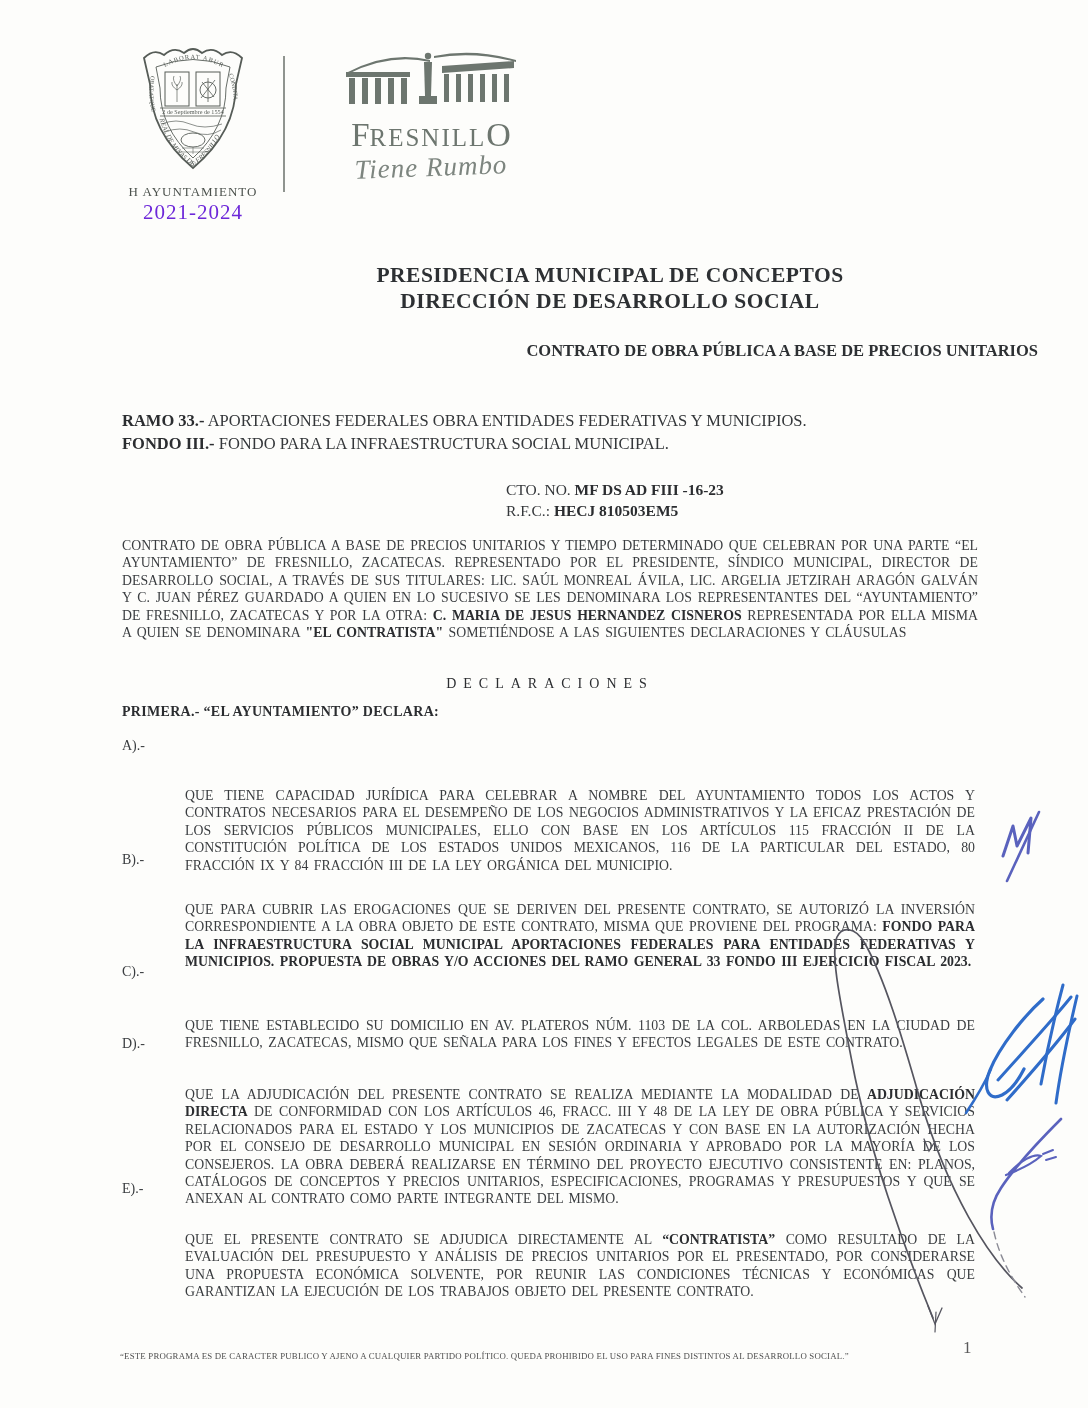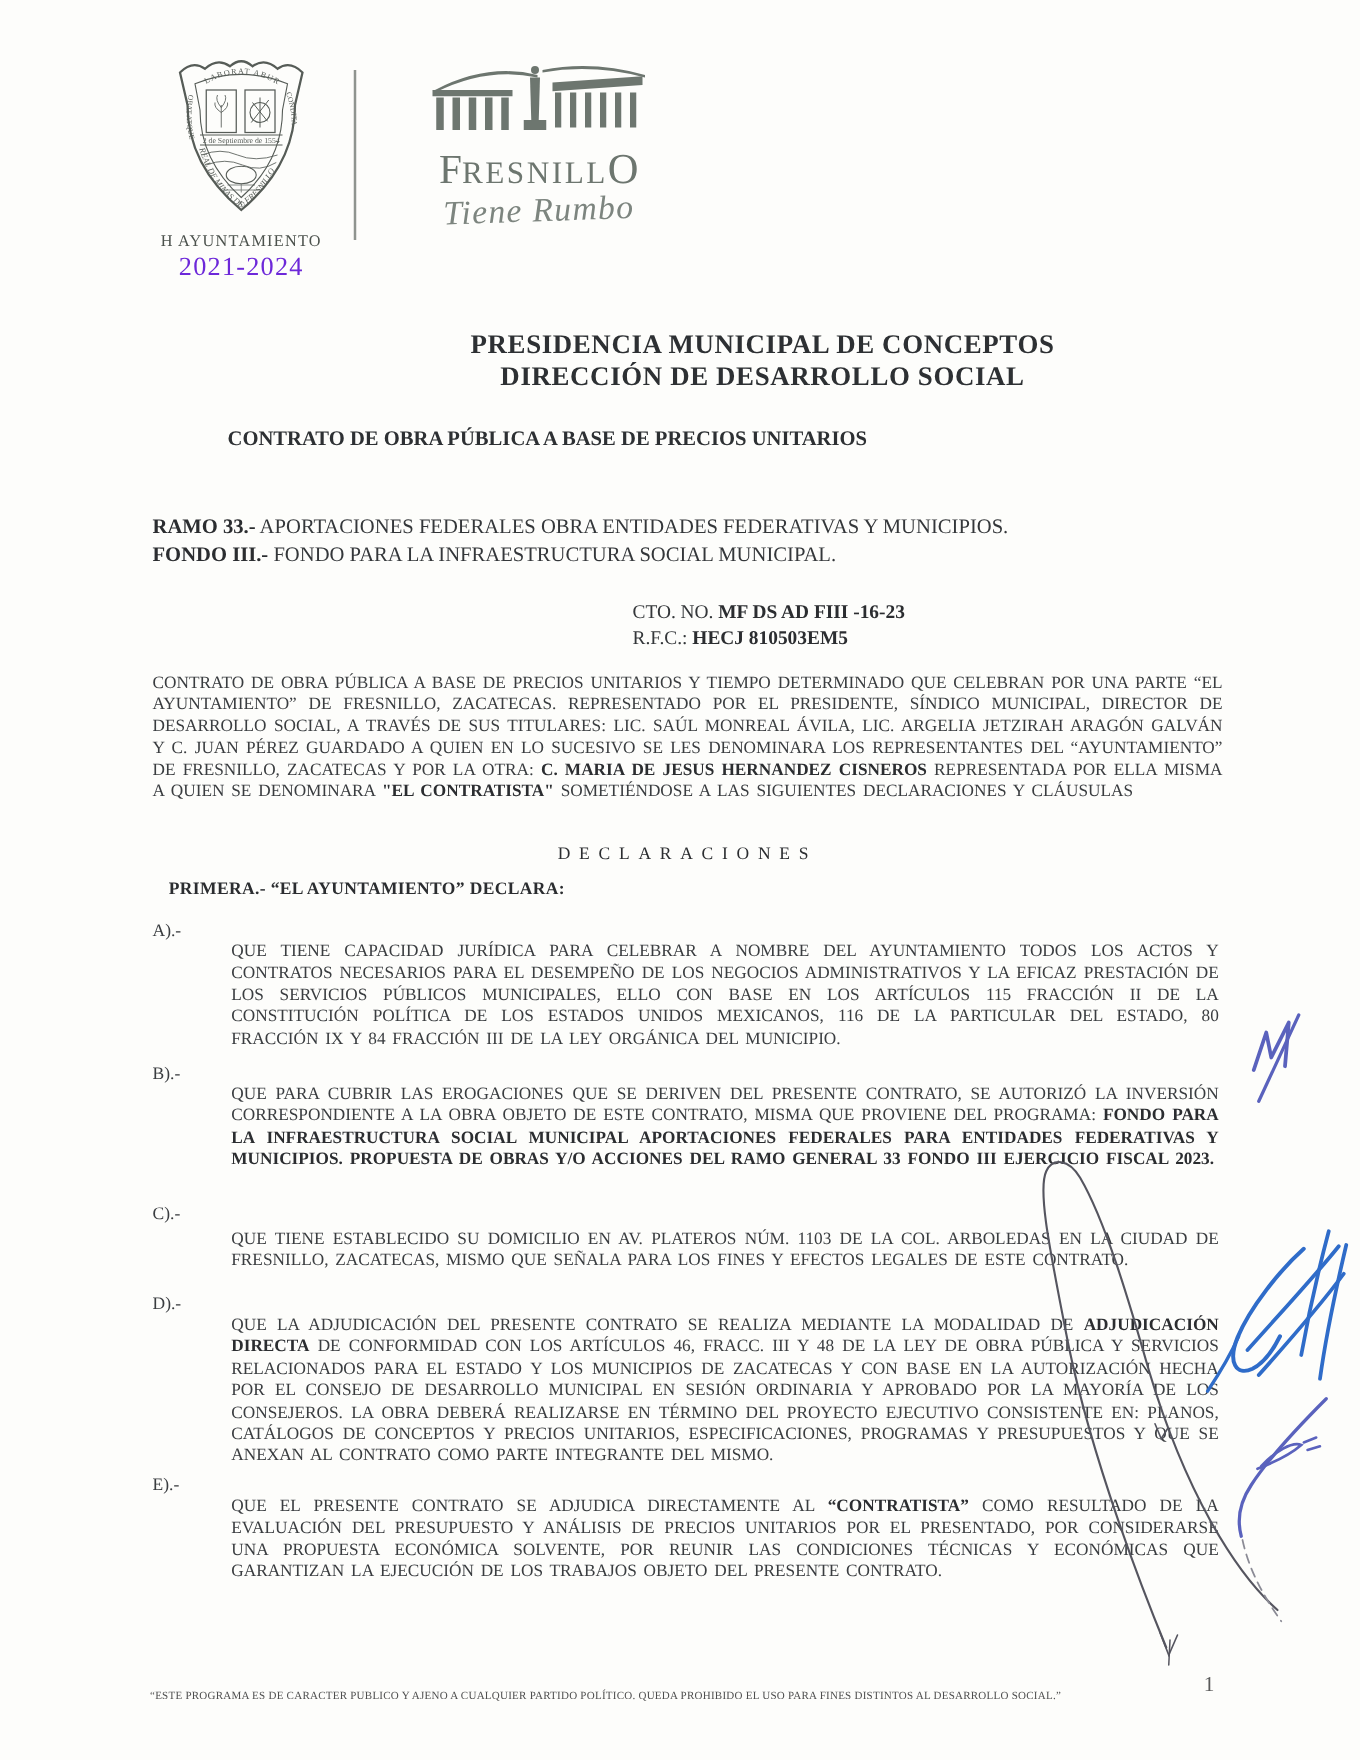--- a/index.html
+++ b/index.html
@@ -20,30 +20,30 @@
   .brand{left:306px;top:48px;width:250px;text-align:center;color:#6d766f;}
   .wordmark{line-height:1;margin-top:2px;white-space:nowrap;}
   .wm-f{font-size:33px;}
   .wm-mid{font-size:25px;letter-spacing:2px;}
   .wm-o{font-size:34px;}
   .tagline{font-style:italic;font-size:27px;color:#7d857f;margin-top:0px;
     transform:rotate(-2deg);letter-spacing:1px;}
   
   .title-block{left:122px;top:262px;width:856px;text-align:center;padding-left:60px;
     font-weight:700;font-size:21.5px;line-height:26px;color:#2d3033;letter-spacing:.5px;}
-  .subtitle{left:122px;top:341px;width:856px;text-align:left;padding-left:60px;
+  .subtitle{left:122px;top:341px;width:856px;text-align:right;padding-left:60px;
     font-weight:700;font-size:16.5px;color:#2d3033;}
   .ramo{left:122px;top:409px;width:870px;font-size:16.5px;line-height:23px;color:#34373a;}
   .cto-block{left:506px;top:479px;font-size:15.5px;line-height:21px;color:#34373a;}
   .intro{left:122px;top:537px;width:856px;font-size:13.8px;line-height:17.4px;word-spacing:2px;}
   .decl-head{left:122px;top:676px;width:856px;text-align:center;font-weight:400;
     font-size:14px;letter-spacing:7px;color:#2b2d30;}
-  .primera{left:122px;top:704px;font-weight:700;font-size:14px;color:#2b2d30;letter-spacing:.3px;margin-left:13px;}
+  .primera{left:122px;top:704px;font-weight:700;font-size:14px;color:#2b2d30;letter-spacing:.3px;}
   .item-label{left:122px;font-size:14px;}
-  .item-text{left:185px;width:790px;font-size:13.8px;line-height:17.4px;word-spacing:2px;}
+  .item-text{left:185px;width:790px;font-size:13.8px;line-height:17.4px;word-spacing:2px;margin-top:35px;}
   .footer-note{left:120px;top:1351px;width:840px;font-size:8.8px;color:#4e4e4e;letter-spacing:.2px;}
   .page-num{left:963px;top:1338px;font-size:17px;color:#5a5a5a;}
   .ink-overlay{left:0;top:0;width:1088px;height:1408px;pointer-events:none;}
   svg text{font-family:"Liberation Serif",serif;}
 </style>
 </head>
 <body>
 
 <div class="page">
 

